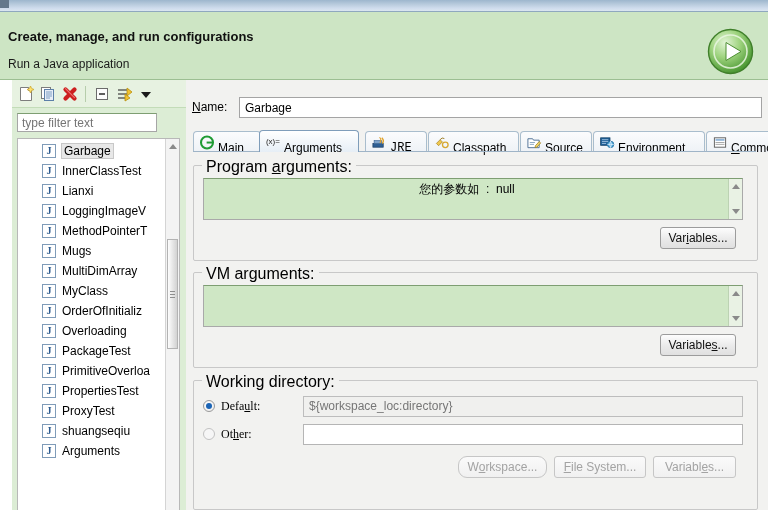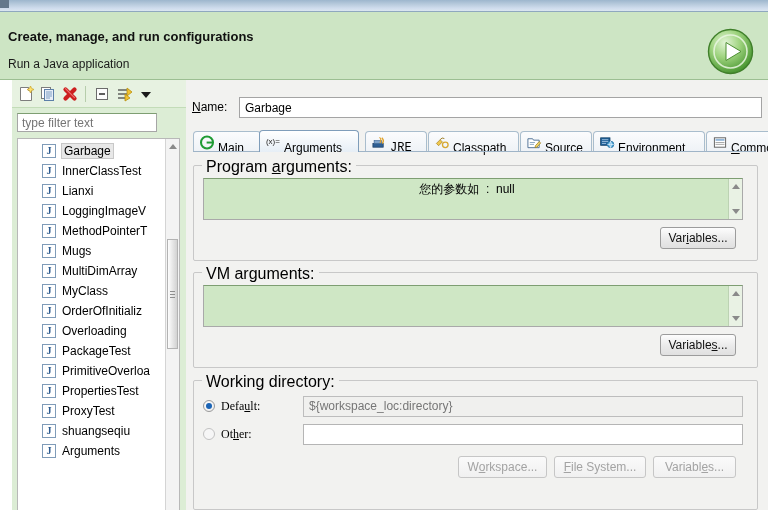--- a/index.html
+++ b/index.html
@@ -669,21 +669,21 @@
     </div>
 
     <div class="radio-row" style="left:9px; top:43px;">
       <span class="radio dim"></span>
       <span class="radio-label">Ot<u>h</u>er:</span>
     </div>
     <div class="ro-field white" style="left:109px; top:43px; width:440px;">
       <div class="ro-text"></div>
     </div>
 
-    <div class="btn disabled" style="left:264px; top:75px; width:89px;">
+    <div class="btn disabled" style="left:264px; top:75px; width:89px;border-radius:9px;">
       <span>W<u>o</u>rkspace...</span>
     </div>
     <div class="btn disabled" style="left:360px; top:75px; width:92px;">
       <span><u>F</u>ile System...</span>
     </div>
     <div class="btn disabled" style="left:459px; top:75px; width:83px;">
       <span>Variabl<u>e</u>s...</span>
     </div>
   </div>
 

